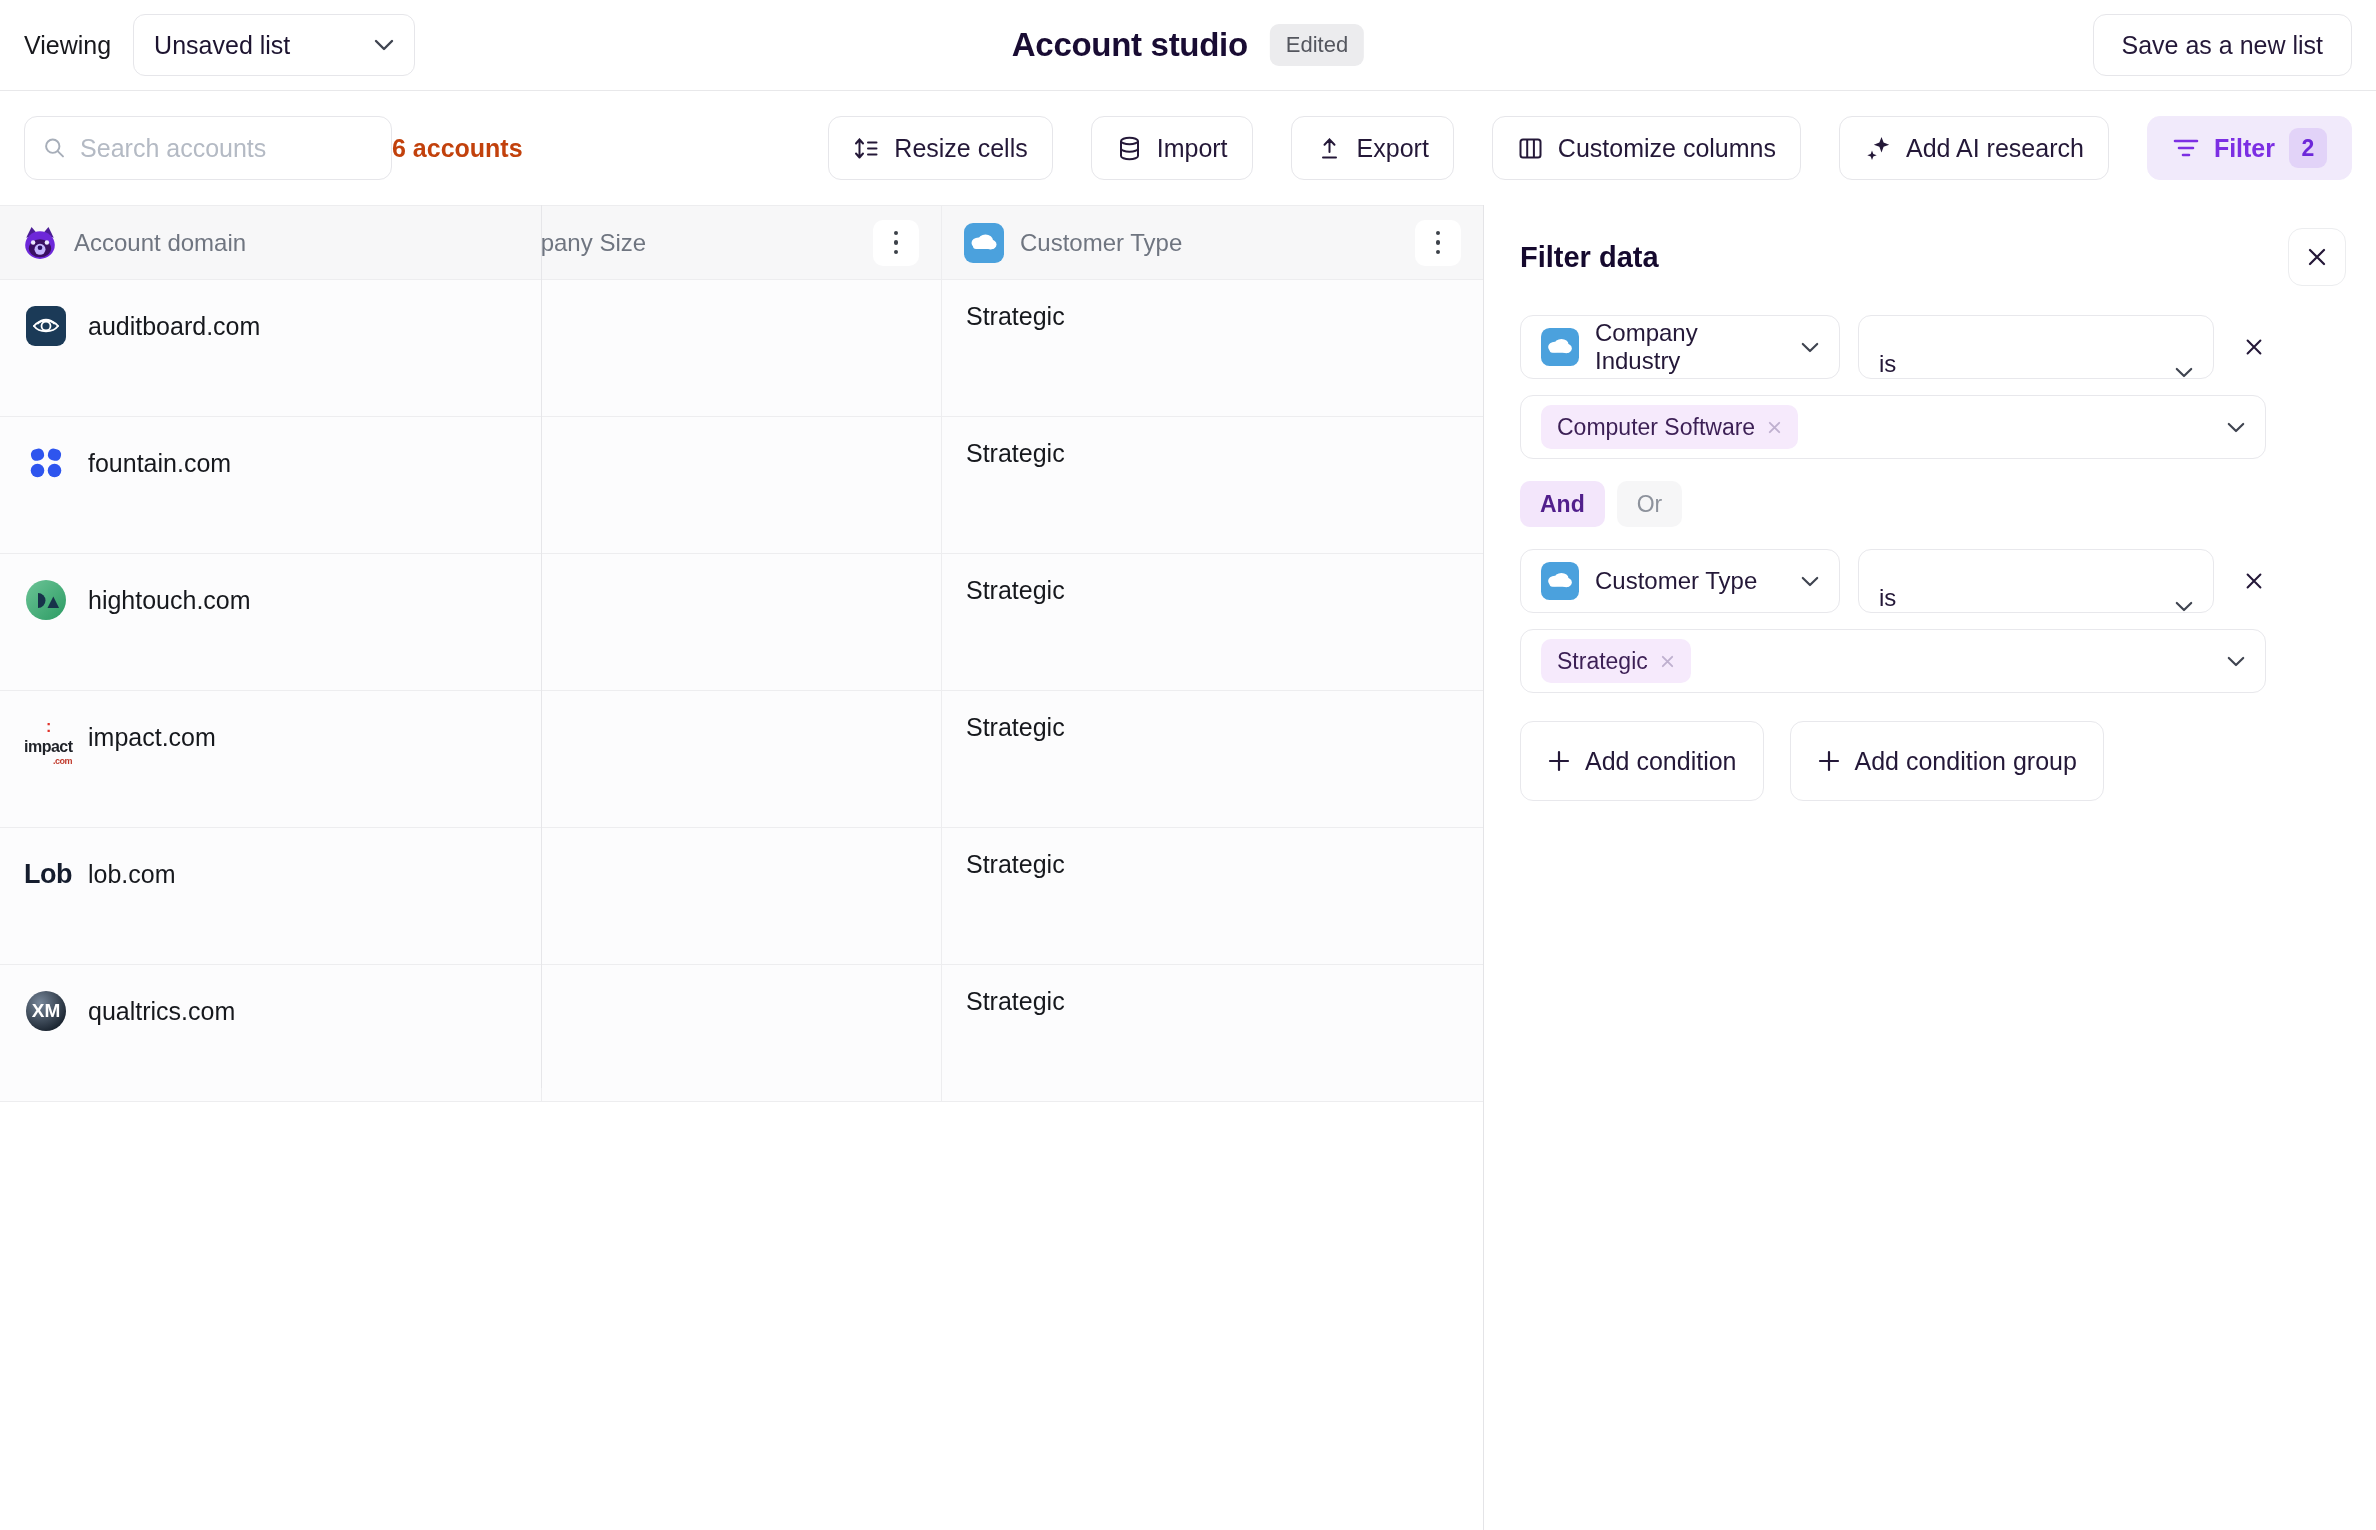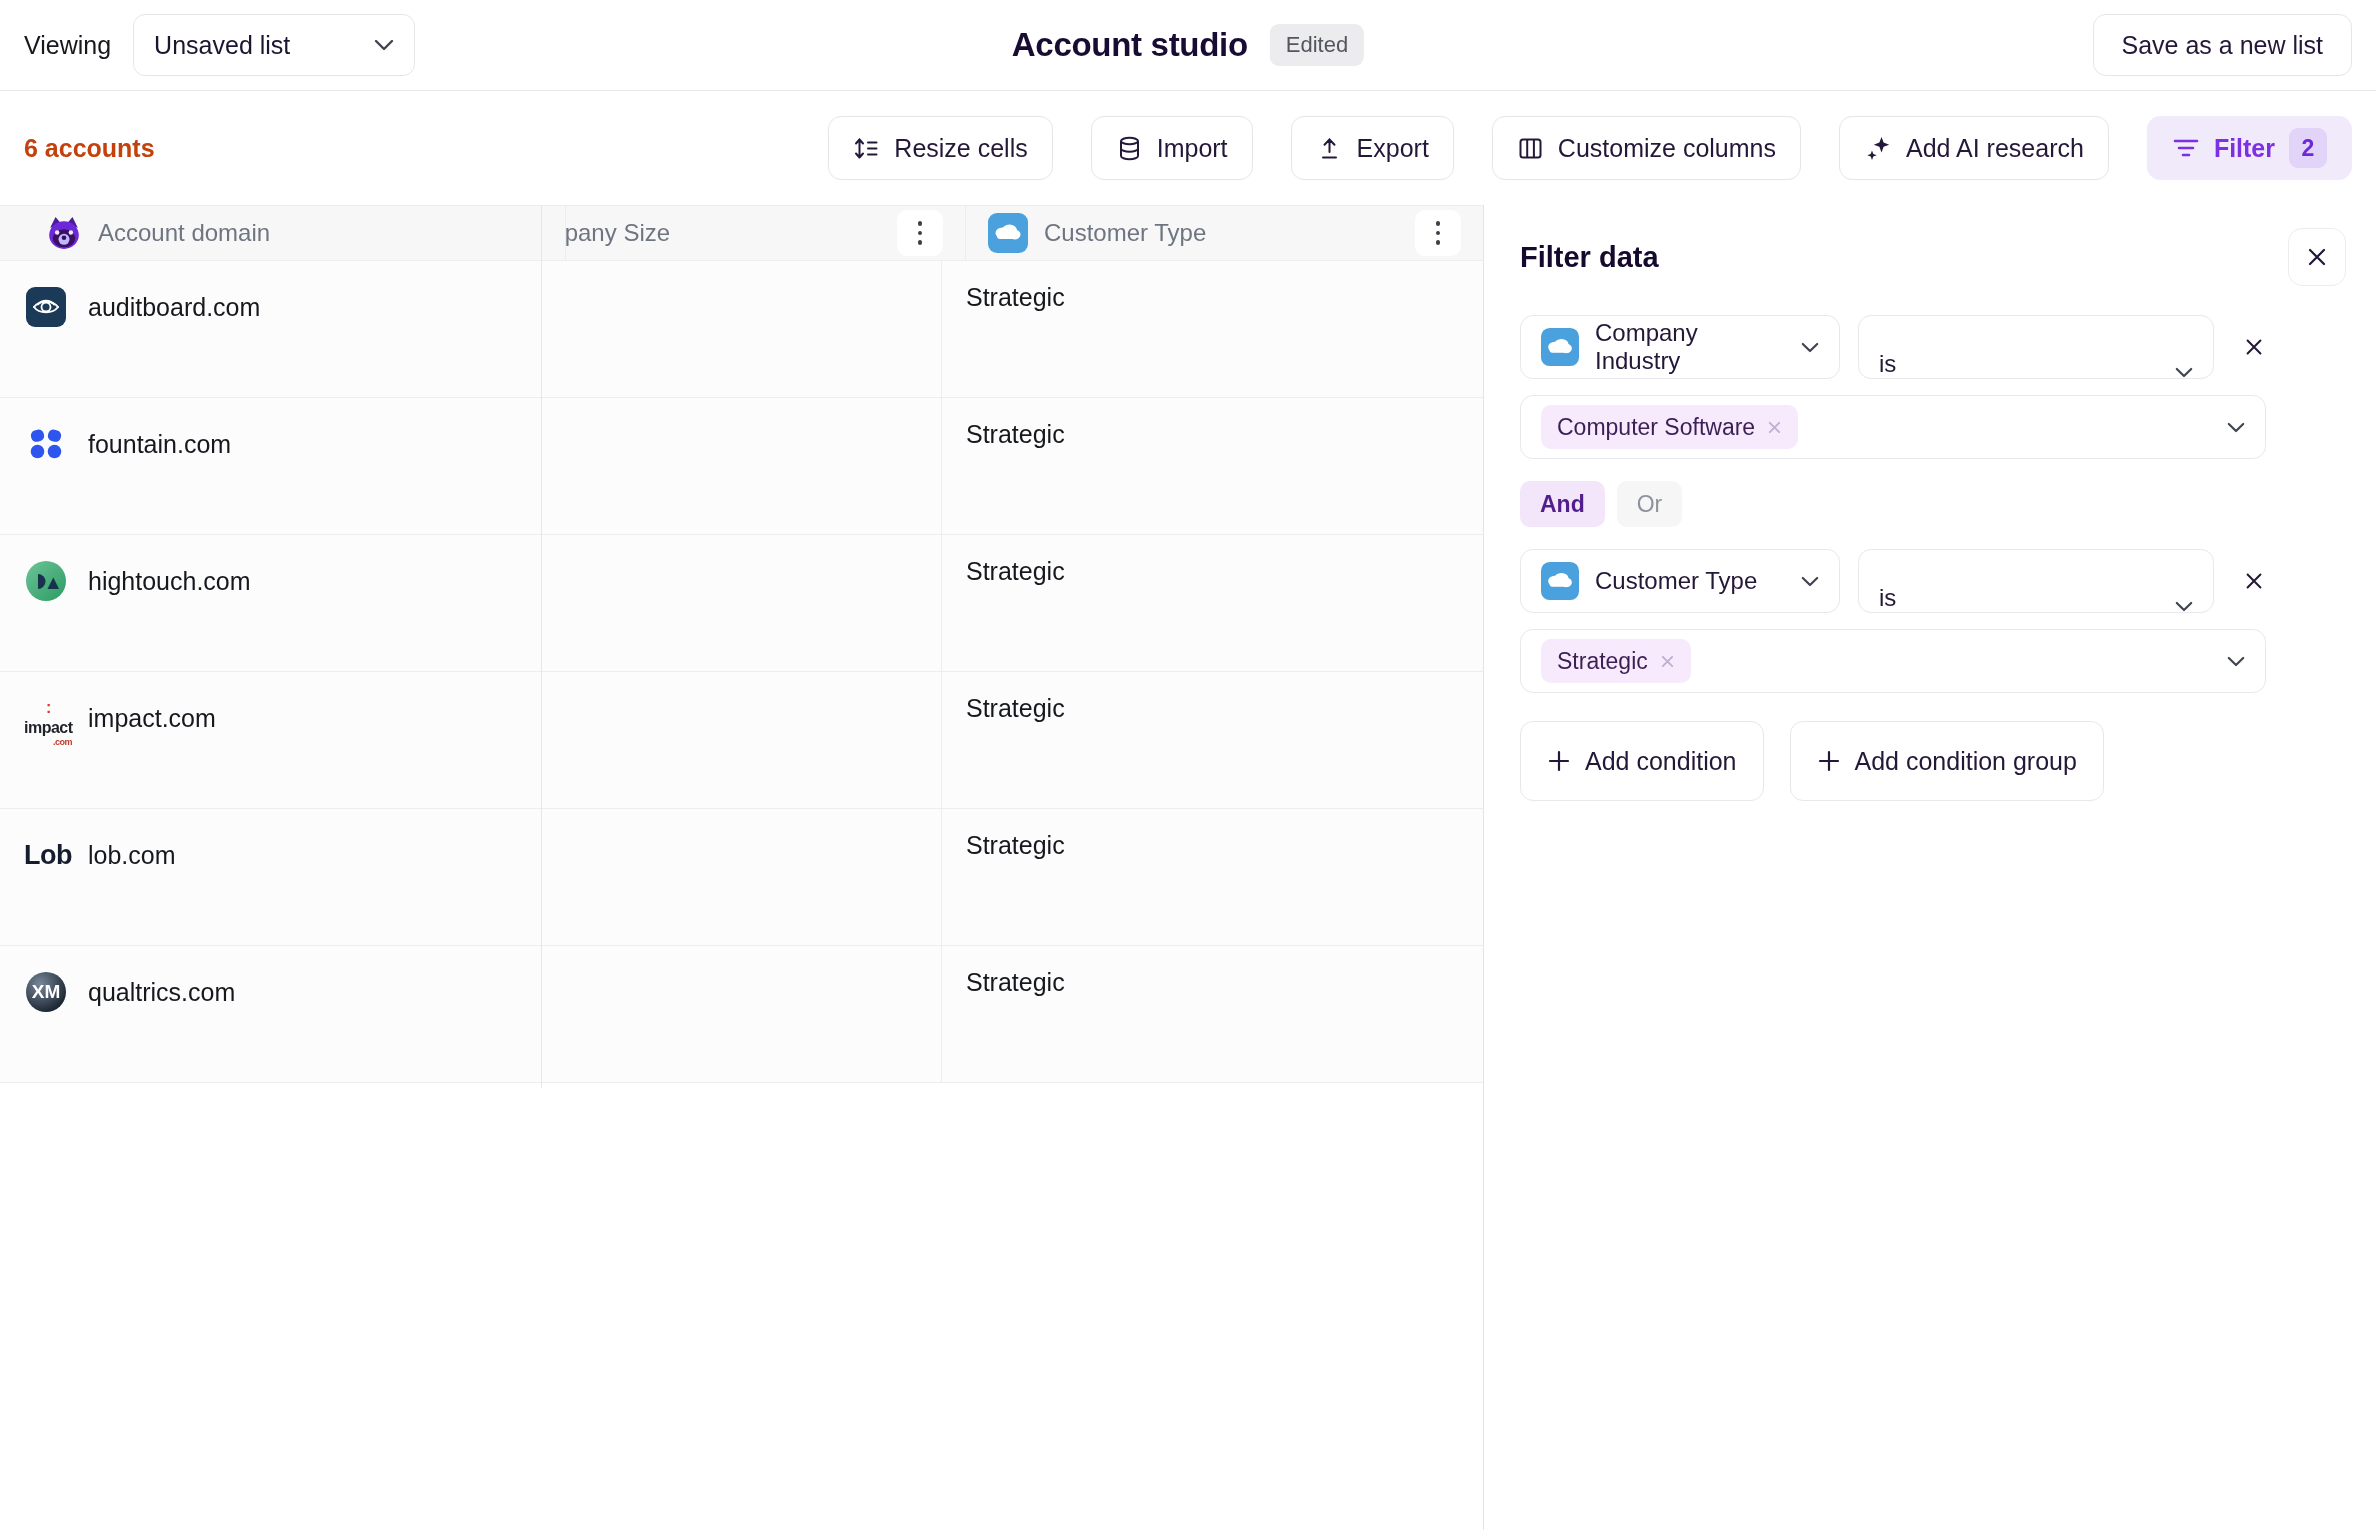--- a/index.html
+++ b/index.html
@@ -23,21 +23,21 @@
   .search-box input::placeholder { color: #b4bac4; }
   .count { font-size: 25px; font-weight: 700; color: #c2410c; }
   .toolbar-buttons { margin-left: auto; display: flex; gap: 38px; align-items: center; }
   .tbtn { height: 64px; padding: 0 24px; border: 1px solid #e6e6ea; border-radius: 13px; background: #fff; display: flex; gap: 14px; align-items: center; font-size: 25px; color: #241838; font-weight: 500; cursor: pointer; font-family: inherit; white-space: nowrap; }
   .tbtn.filter-active { background: #f1eafb; border-color: #f1eafb; color: #7c2fe3; font-weight: 600; }
   .filter-badge { background: #e2d3f8; color: #6d28d9; border-radius: 9px; min-width: 38px; height: 40px; display: grid; place-items: center; font-size: 23px; font-weight: 600; padding: 0 10px; }
 
   
   .main { flex: 1; display: flex; min-height: 0; }
   .table-pane { width: 1484px; flex: none; border-right: 1px solid #e4e4e7; position: relative; background: #fff; display: flex; flex-direction: column; }
-  .t-header { display: flex; height: 56px; background: #f7f7f8; border-top: 1px solid #ededef; border-bottom: 1px solid #ededef; flex: none; padding-left: 24px; }
+  .t-header { display: flex; height: 75px; background: #f7f7f8; border-top: 1px solid #ededef; border-bottom: 1px solid #ededef; flex: none; }
   .th { display: flex; align-items: center; padding: 0 22px; gap: 16px; color: #6f7580; font-size: 24px; font-weight: 500; }
   .c1 { width: 541px; flex: none; }
   .c2 { width: 400px; flex: none; border-left: 1px solid #ededef; }
   .c3 { flex: 1; border-left: 1px solid #ededef; }
   .th.c2 { padding-left: 0; }
   .clip { flex: 1; overflow: hidden; white-space: nowrap; }
   .clip span { display: inline-block; margin-left: -52px; }
   .dots-btn { width: 46px; height: 46px; border: none; border-radius: 10px; background: #fff; margin-left: auto; display: flex; flex-direction: column; align-items: center; justify-content: center; gap: 5px; cursor: pointer; flex: none; }
   .dots-btn i { width: 4.5px; height: 4.5px; border-radius: 50%; background: #3c4149; }
   .t-row { display: flex; height: 137px; border-bottom: 1px solid #ededef; background: #fcfcfd; flex: none; }
@@ -88,20 +88,27 @@
         </svg>
     </button>
     <div class="topbar-center">
       <h1 class="page-title">Account studio</h1>
       <span class="edited-badge">Edited</span>
     </div>
     <button class="save-btn">Save as a new list</button>
   </header>
 
   <div class="toolbar">
+    <div class="search-box">
+      <svg width="26" height="26" viewBox="0 0 26 26" fill="none">
+          <circle cx="11" cy="11" r="7.5" stroke="#a7aeb9" stroke-width="2.2"></circle>
+          <path d="M16.8 16.8 L22.5 22.5" stroke="#a7aeb9" stroke-width="2.2" stroke-linecap="round"></path>
+        </svg>
+      <input value="" placeholder="Search accounts" style="">
+    </div>
     <div class="count">6 accounts</div>
     <div class="toolbar-buttons">
       <button class="tbtn">
         <svg width="27" height="27" viewBox="0 0 27 27" fill="none" stroke="#241838" stroke-width="2" stroke-linecap="round">
             <path d="M6.5 4.5 v18 M6.5 4.5 l-3.5 4 M6.5 4.5 l3.5 4 M6.5 22.5 l-3.5 -4 M6.5 22.5 l3.5 -4 M15 7.5 h8.5 M15 13.5 h8.5 M15 19.5 h8.5"></path>
           </svg>
         <span>Resize cells</span>
       </button>
       <button class="tbtn">
         <svg width="27" height="27" viewBox="0 0 27 27" fill="none" stroke="#241838" stroke-width="2">

